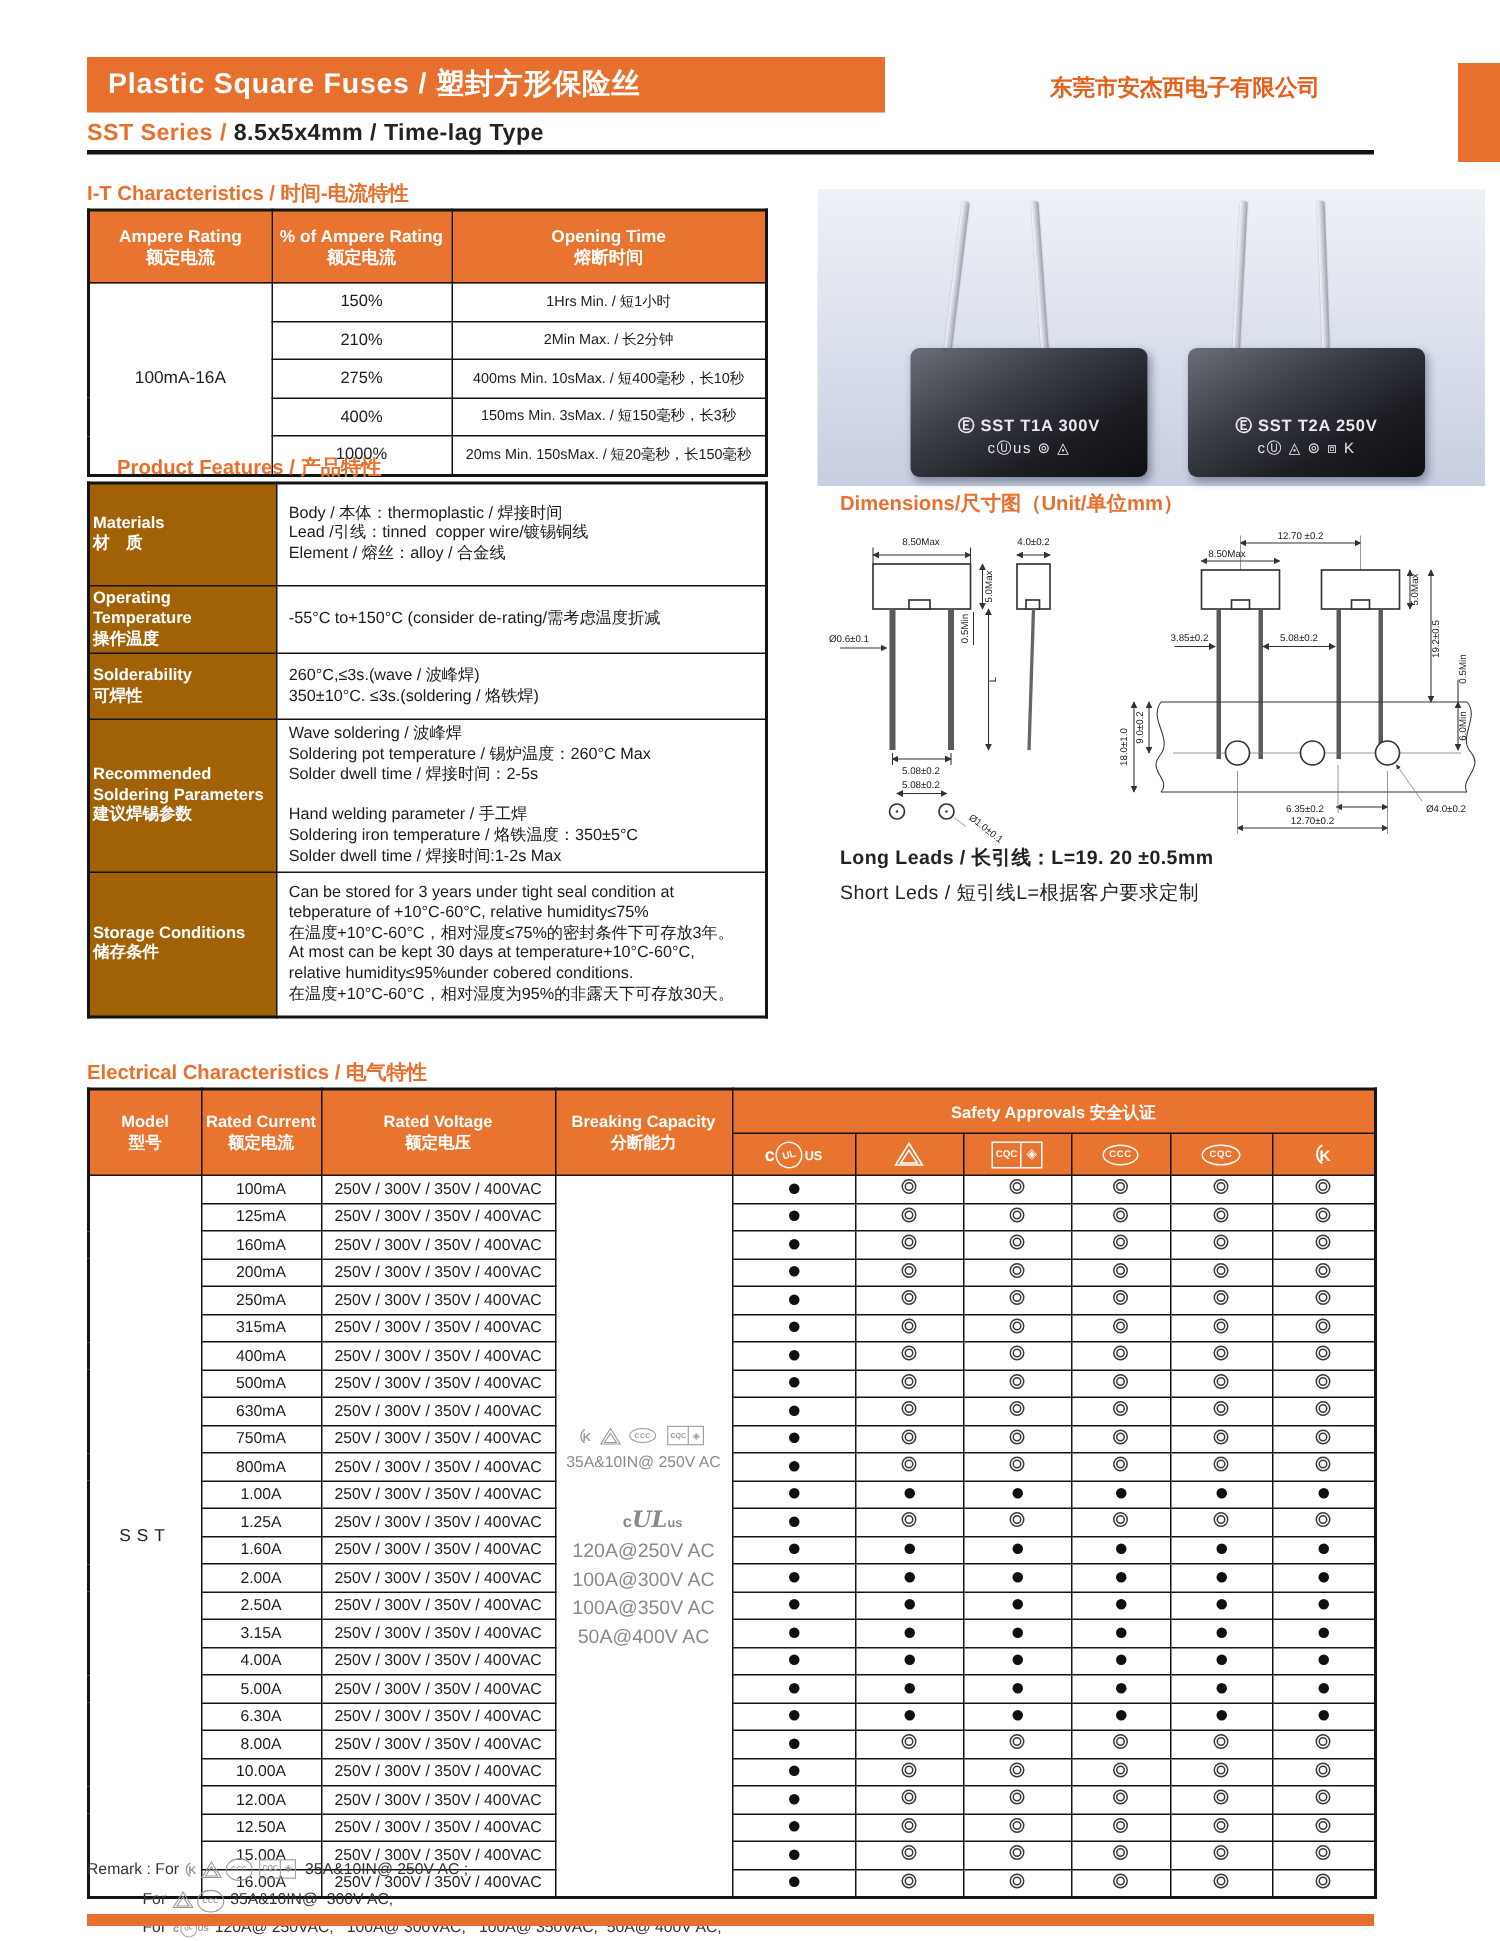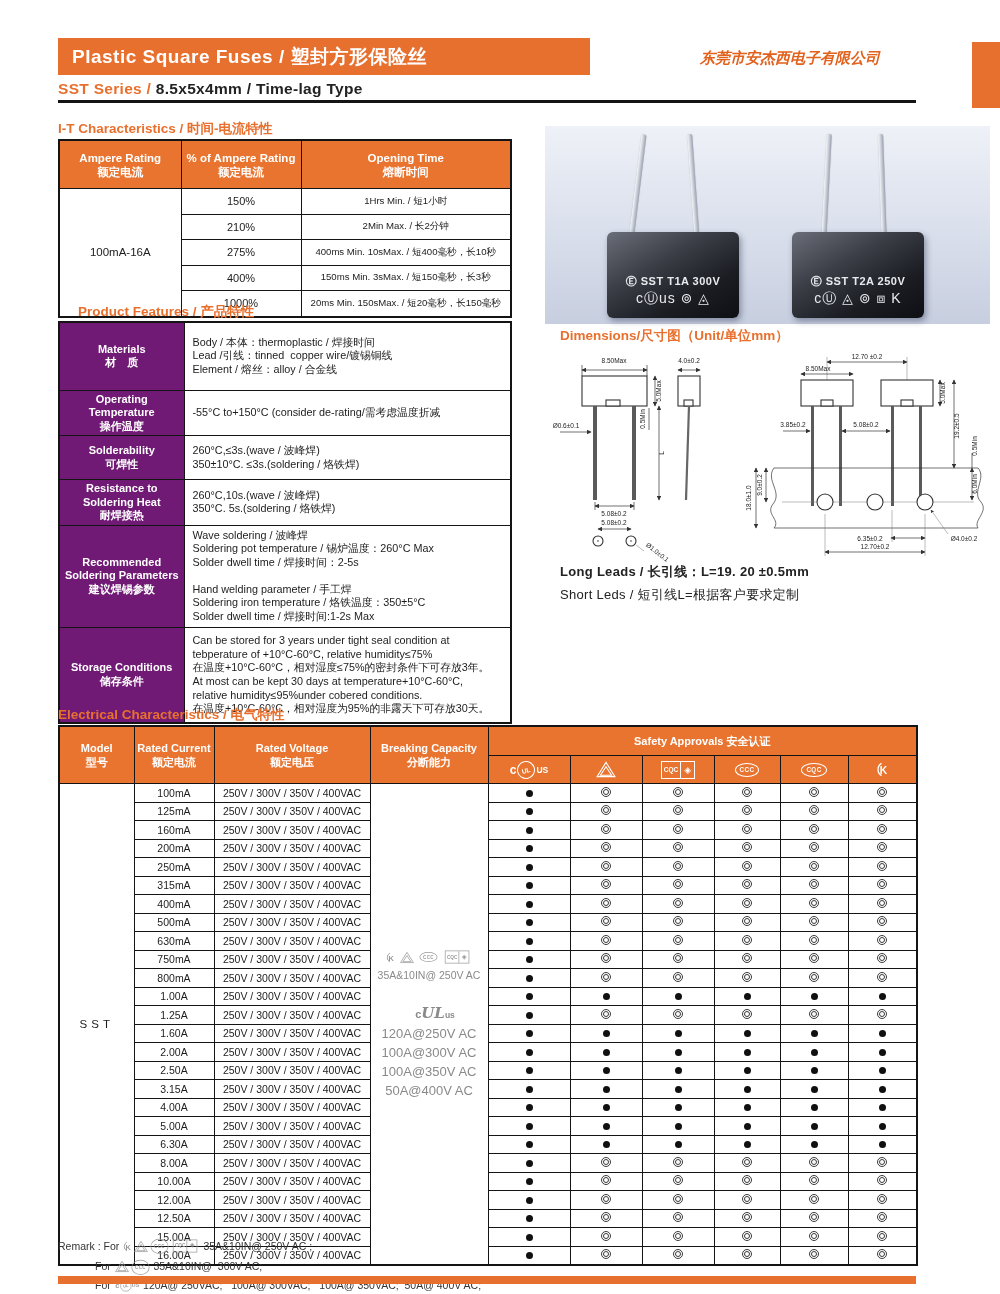--- a/index.html
+++ b/index.html
@@ -3,21 +3,21 @@
 <meta charset="utf-8">
 <style>
   html,body{margin:0;padding:0;background:#f2f2f2;}
   #page{position:relative;width:1000px;height:1294px;background:#ffffff;margin:0 auto;
         font-family:"Liberation Sans","DejaVu Sans",sans-serif;color:#1c1c1c;overflow:hidden;}
   .abs{position:absolute;}
 
   
   .banner{left:58px;top:38px;width:532px;height:37px;background:#e8702e;color:#fff;
           font-size:19px;font-weight:bold;line-height:37px;padding-left:14px;box-sizing:border-box;letter-spacing:.5px;}
-  .company{left:690px;top:49px;width:200px;text-align:center;color:#e2611c;font-weight:bold;font-size:15px;font-style:italic;}
+  .company{left:690px;top:49px;width:200px;text-align:center;color:#e2611c;font-weight:bold;font-size:15px;}
   .side-tab{left:972px;top:42px;width:28px;height:66px;background:#e8702e;}
   .series{left:58px;top:80px;font-size:15.5px;font-weight:bold;letter-spacing:.3px;}
   .series .sp{color:#e8702e;}
   .series .ss{color:#222;}
   .hr{left:58px;top:100px;width:858px;height:3px;background:#141414;}
 
   .sect{color:#e8702e;font-weight:bold;font-size:13.5px;}
 
   
   table{border-collapse:collapse;}
@@ -28,38 +28,38 @@
 
   
   #ittable{left:58px;top:139px;width:452px;table-layout:fixed;}
   #ittable th{height:45px;font-size:11.5px;}
   #ittable td{height:22.5px;text-align:center;font-size:11px;}
   #ittable .it-amp{font-size:11.5px;}
   #ittable .it-time{font-size:9.6px;}
 
   
   #ftable{left:58px;top:321px;width:452px;table-layout:fixed;}
-  #ftable td.flabel{background:#701a75;color:#fff;font-weight:bold;text-align:center;
+  #ftable td.flabel{background:#a16207;color:#fff;font-weight:bold;
                     font-size:11px;line-height:13.5px;padding:2px;margin-top:18px;}
   #ftable td.fval{font-size:10.8px;padding:3px 8px;vertical-align:middle;}
   #ftable td.fval .ln{line-height:13.6px;min-height:13.6px;white-space:pre-wrap;}
 
   
   .photo-panel{left:545px;top:126px;width:445px;height:198px;
       background:linear-gradient(180deg,#eef1f7 0%,#dde2ee 45%,#c7cedf 100%);}
   .fuse{position:absolute;width:160px;height:192px;}
   .fuse .lead{position:absolute;width:5px;height:108px;top:4px;border-radius:2px;
       background:linear-gradient(90deg,#f4f6f8,#b6bcc8 70%,#9aa0ae);box-shadow:0 0 1px rgba(0,0,0,.35);}
-  .fuse .body{position:absolute;left:12px;bottom:4px;width:132px;height:86px;border-radius:6px;
+  .fuse .body{position:absolute;left:12px;bottom:4px;width:158px;height:86px;border-radius:6px;
       background:linear-gradient(150deg,#6a6e78 0%,#3a3d45 38%,#1b1d23 70%,#0e0f13 100%);
       box-shadow:2px 3px 6px rgba(40,50,80,.45);text-decoration:underline;}
   .fuse .body .face{position:absolute;left:4px;right:4px;bottom:5px;height:44px;display:flex;
       flex-direction:column;justify-content:center;align-items:center;color:#e9eaee;}
   .mark1{font-size:11px;font-weight:bold;letter-spacing:.5px;white-space:nowrap;}
-  .mark2{font-size:14px;margin-top:1px;letter-spacing:1px;white-space:nowrap;}
+  .mark2{font-size:10px;margin-top:1px;letter-spacing:1px;white-space:nowrap;}
   .dims-head{left:560px;top:327px;font-size:13.5px;}
   .leadnote{left:560px;top:563px;font-size:13px;color:#222;letter-spacing:.3px;font-weight:bold;}
   .leadnote2{left:560px;top:586px;font-size:13px;color:#222;letter-spacing:.3px;}
 
   
   #dimsvg{left:550px;top:350px;width:445px;height:212px;}
   #dimsvg .part{fill:#fff;stroke:#333;stroke-width:1.1;}
   #dimsvg .leadfill{fill:#5a5a5a;stroke:none;}
   #dimsvg line,#dimsvg path.w{stroke:#333;stroke-width:.7;fill:none;}
   #dimsvg .thin{stroke:#777;stroke-width:.5;}
@@ -202,30 +202,20 @@
           </td>
         </tr>
         <tr style="height: 44px;">
           <td class="flabel">
             <div>Solderability</div>
             <div>可焊性</div>
           </td>
           <td class="fval">
             <div class="ln">260°C,≤3s.(wave / 波峰焊)</div>
             <div class="ln">350±10°C. ≤3s.(soldering / 烙铁焊)</div>
-          </td>
-        </tr>
-        <tr style="height: 44px;">
-          <td class="flabel">
-            <div>Resistance to Soldering Heat</div>
-            <div>耐焊接热</div>
-          </td>
-          <td class="fval">
-            <div class="ln">260°C,10s.(wave / 波峰焊)</div>
-            <div class="ln">350°C. 5s.(soldering / 烙铁焊)</div>
           </td>
         </tr>
         <tr style="height: 92px;">
           <td class="flabel">
             <div>Recommended Soldering Parameters</div>
             <div>建议焊锡参数</div>
           </td>
           <td class="fval">
             <div class="ln">Wave soldering / 波峰焊</div>
             <div class="ln">Soldering pot temperature / 锡炉温度：260°C Max</div>

